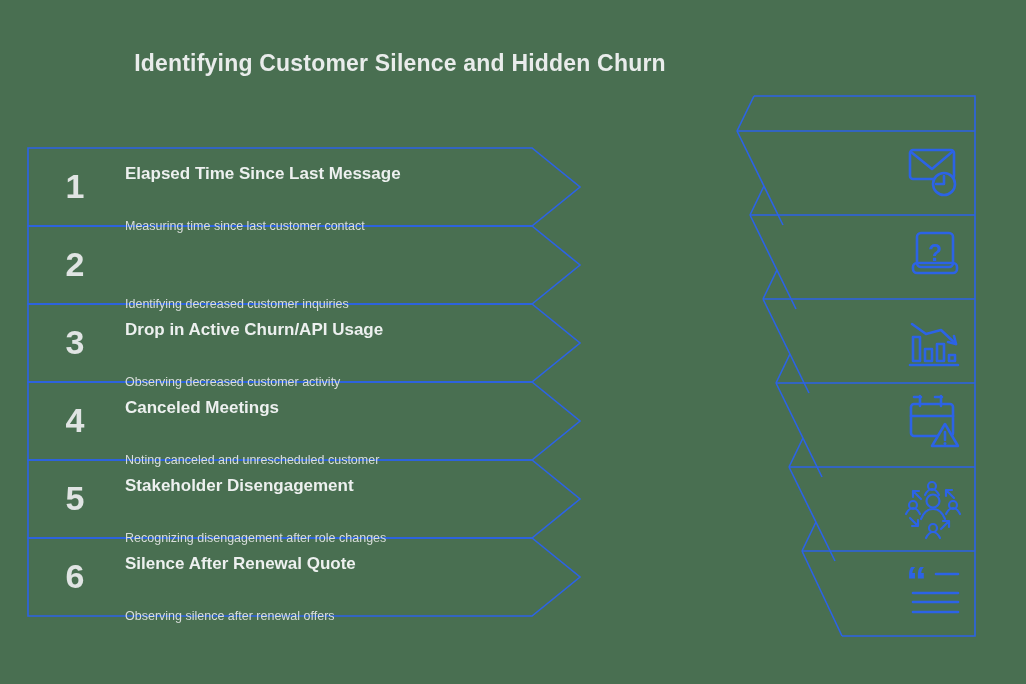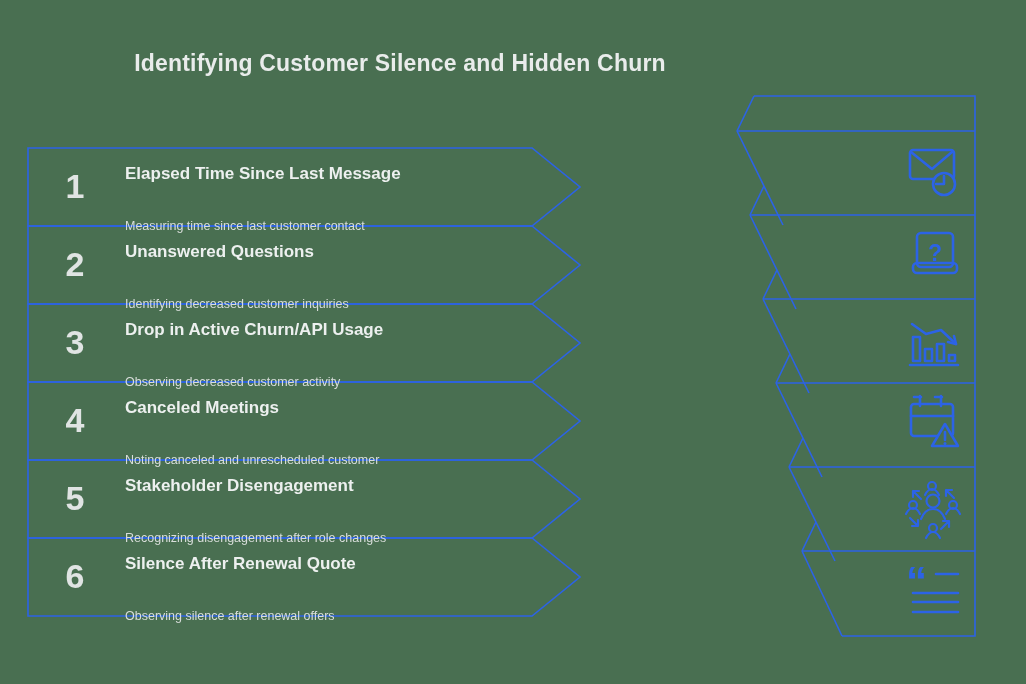--- a/index.html
+++ b/index.html
@@ -139,21 +139,20 @@
     </g>
   </svg>
 
   <div class="step" style="top:148px">
     <span class="num">1</span>
     <div class="t">Elapsed Time Since Last Message</div>
     <div class="s">Measuring time since last customer contact</div>
   </div>
   <div class="step" style="top:226px">
     <span class="num">2</span>
-    <div class="t">Unanswered Questions</div>
     <div class="s">Identifying decreased customer inquiries</div>
   </div>
   <div class="step" style="top:304px">
     <span class="num">3</span>
     <div class="t">Drop in Active Churn/API Usage</div>
     <div class="s">Observing decreased customer activity</div>
   </div>
   <div class="step" style="top:382px">
     <span class="num">4</span>
     <div class="t">Canceled Meetings</div>

